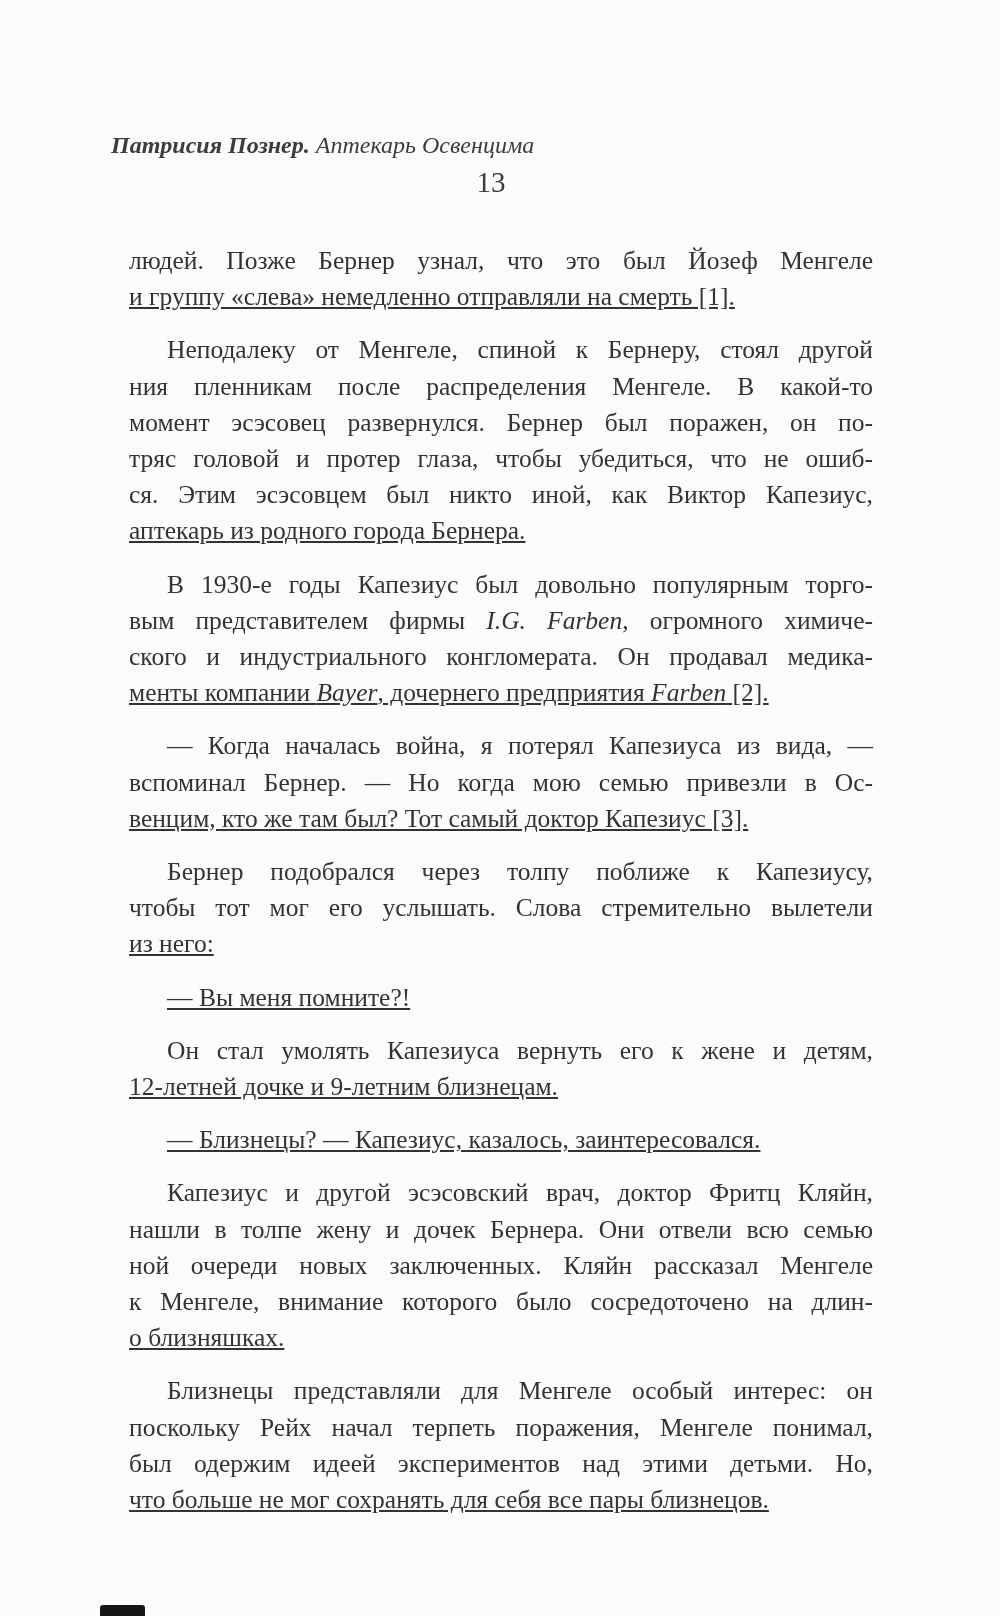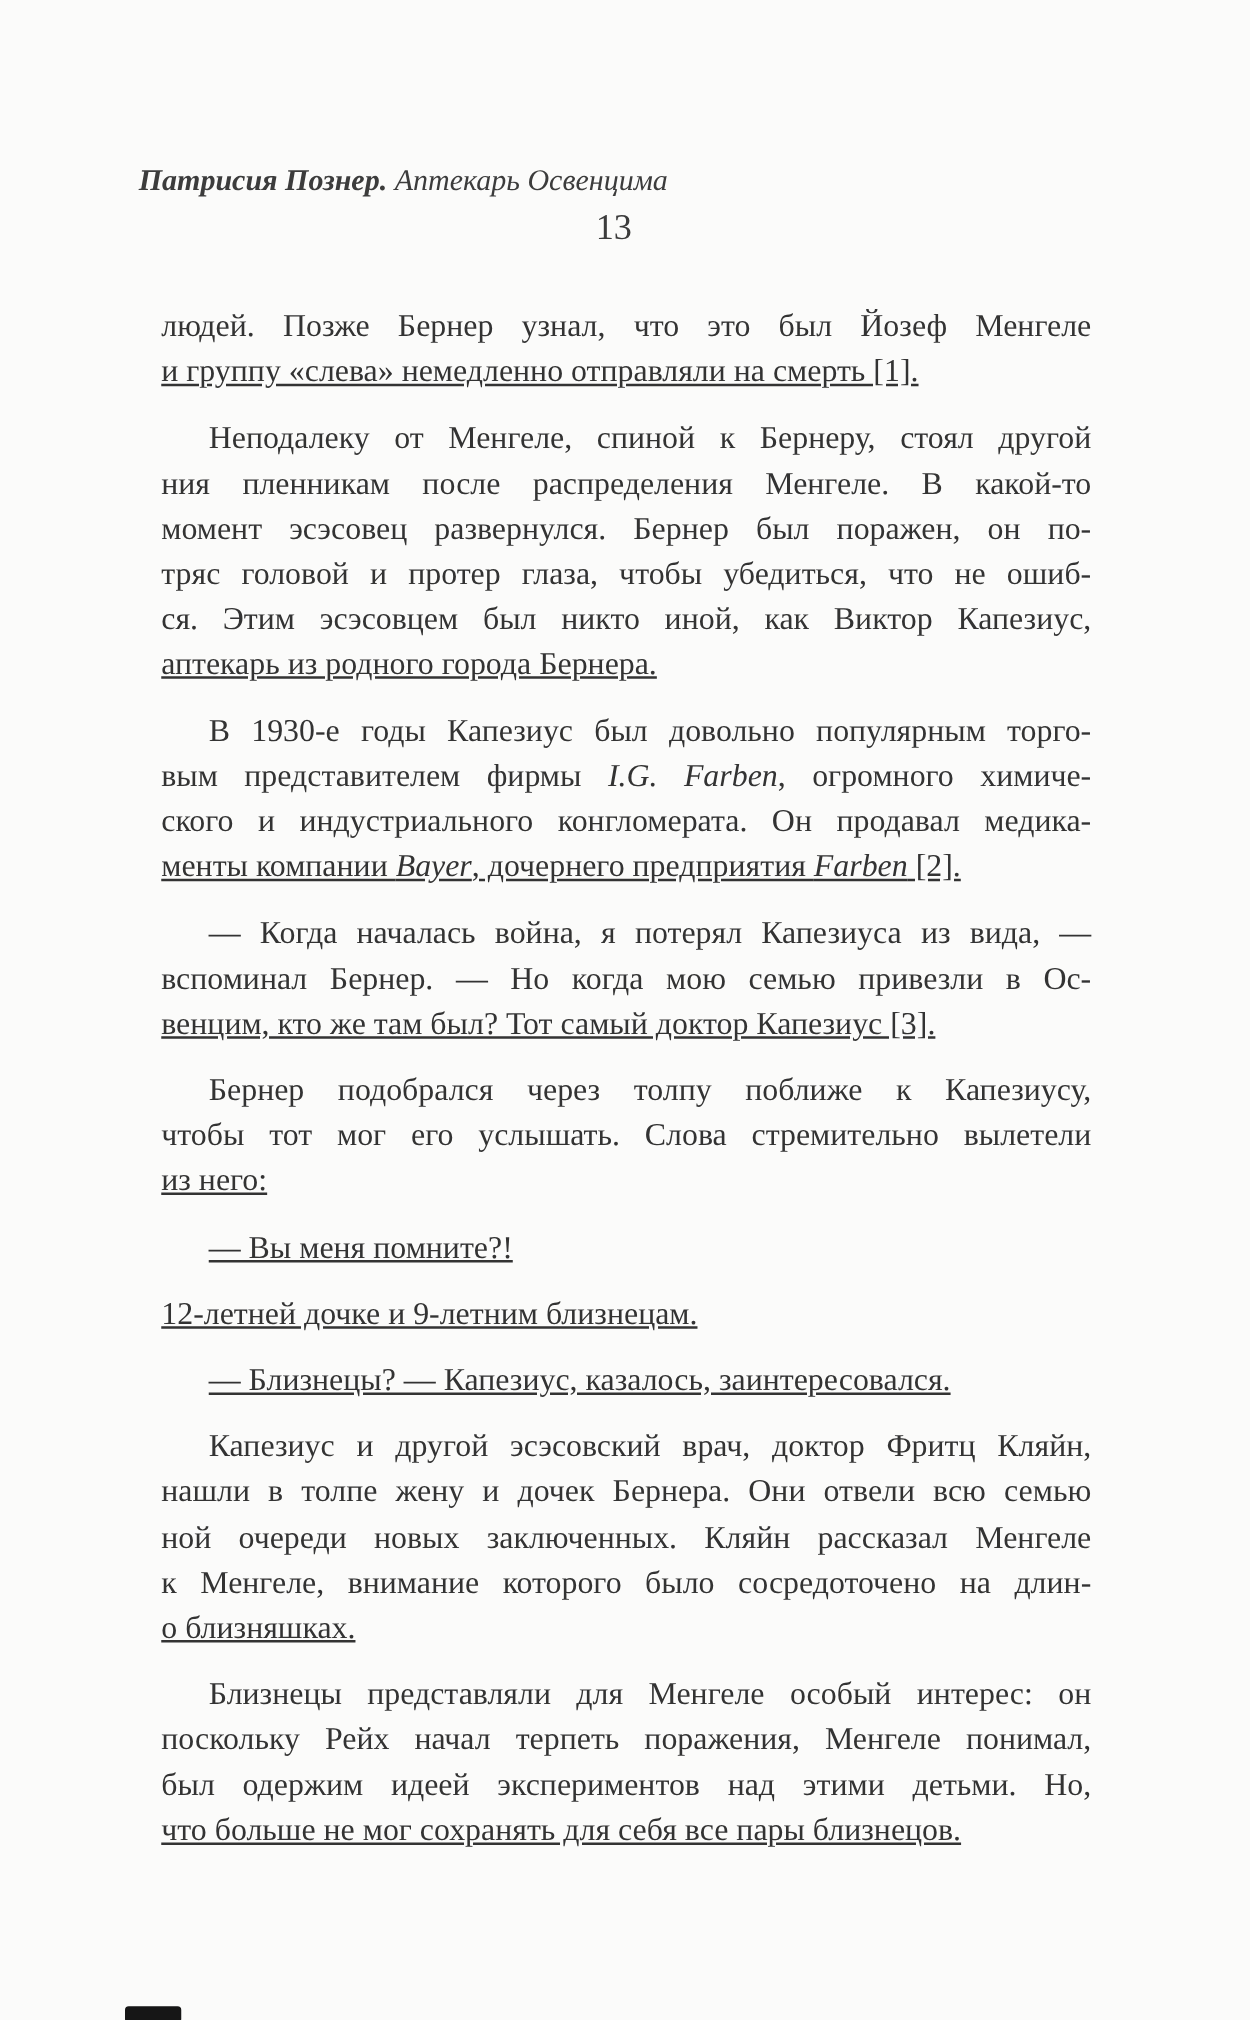--- a/index.html
+++ b/index.html
@@ -102,20 +102,21 @@
       </div>
       <div class="paragraph">
         <div class="line indented">Бернер подобрался через толпу поближе к Капезиусу,</div>
         <div class="line">чтобы тот мог его услышать. Слова стремительно вылетели</div>
         <div class="line para-last">из него:</div>
       </div>
       <div class="paragraph">
         <div class="line para-last indented">— Вы меня помните?!</div>
       </div>
       <div class="paragraph">
+        <div class="line indented">Он стал умолять Капезиуса вернуть его к жене и детям,</div>
         <div class="line para-last">12-летней дочке и 9-летним близнецам.</div>
       </div>
       <div class="paragraph">
         <div class="line para-last indented">— Близнецы? — Капезиус, казалось, заинтересовался.</div>
       </div>
       <div class="paragraph">
         <div class="line indented">Капезиус и другой эсэсовский врач, доктор Фритц Кляйн,</div>
         <div class="line">нашли в толпе жену и дочек Бернера. Они отвели всю семью</div>
         <div class="line">ной очереди новых заключенных. Кляйн рассказал Менгеле</div>
         <div class="line">к Менгеле, внимание которого было сосредоточено на длин-</div>

